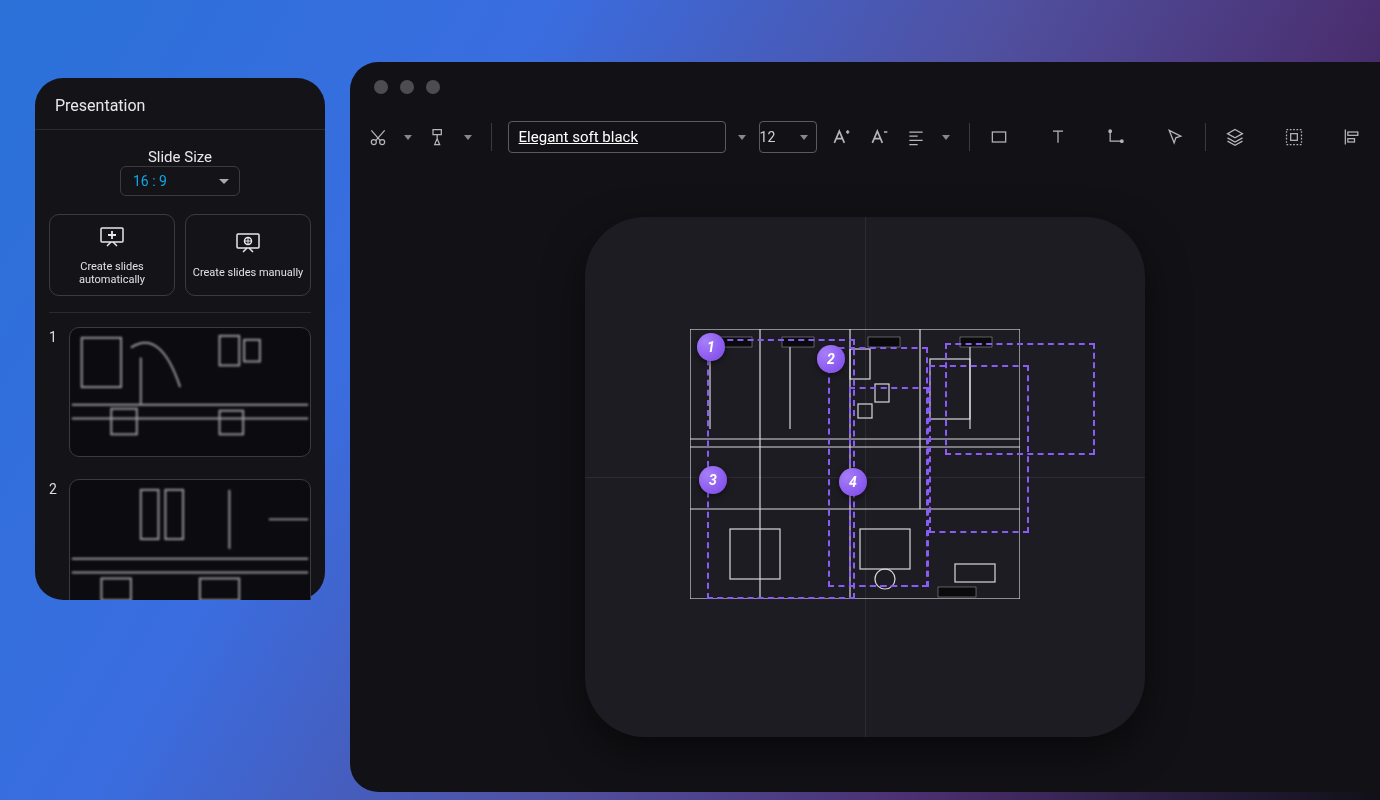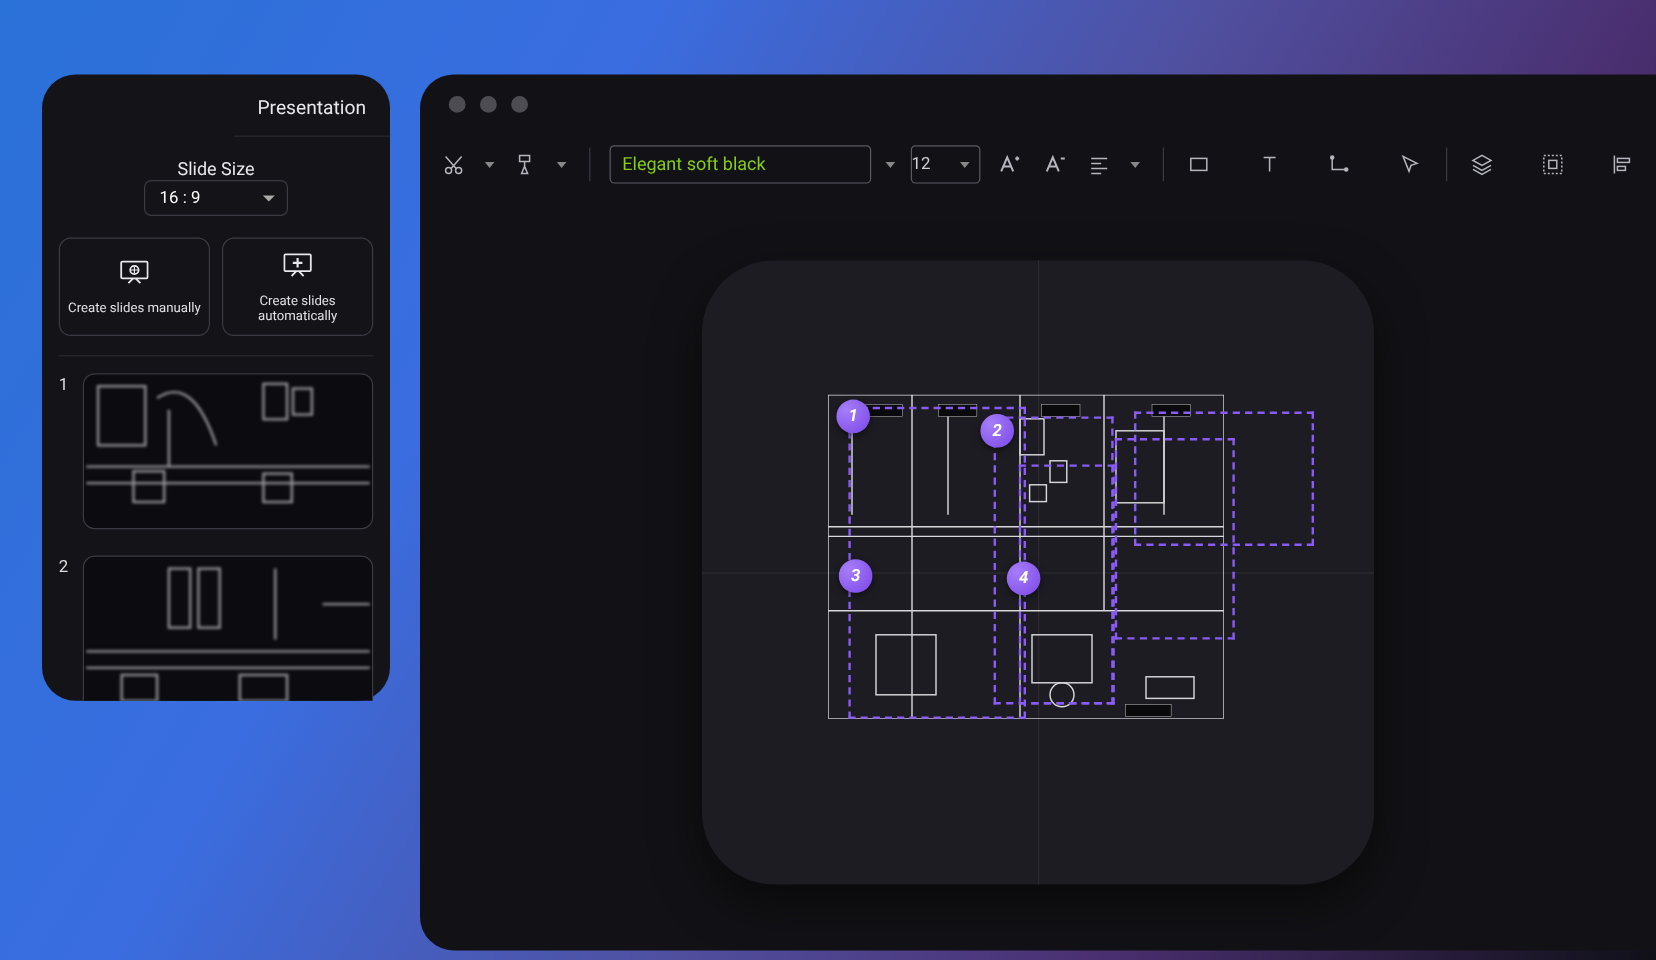--- a/index.html
+++ b/index.html
@@ -5,43 +5,43 @@
   * { box-sizing: border-box; margin: 0; padding: 0; }
   html, body { width: 1380px; height: 800px; overflow: hidden; font-family: -apple-system, BlinkMacSystemFont, "Segoe UI", Roboto, sans-serif; }
   body {
     background: linear-gradient(120deg, #2a71d8 0%, #3a6de0 30%, #5050a0 55%, #4a2f70 75%, #101018 100%);
     position: relative;
   }
 
   
   .sidebar {
     position: absolute;
-    left: 35px; top: 62px;
+    left: 35px; top: 78px;
     width: 290px; height: 522px;
     background: #141418;
     border-radius: 28px;
     color: #e8e8ec;
-    display: flex; flex-direction: column; align-items: flex-end;
+    display: flex; flex-direction: column;
   }
   .sidebar-header {
     padding: 18px 20px 14px 20px;
     border-bottom: 1px solid #2a2a30;
     font-size: 16px;
   }
   .sidebar-body { padding: 18px 14px 0 14px; flex: 1; overflow: hidden; }
   .slide-size-row {
     display: flex; justify-content: space-between; align-items: center;
     margin-bottom: 18px;
     flex-direction: column;
   }
   .slide-size-row .label { font-size: 15px; }
   .size-select {
     width: 120px; height: 30px;
     background: #141418; border: 1px solid #3a3a42; border-radius: 6px;
-    color: #ffffff; font-size: 14px;
+    color: #0ea5e9; font-size: 14px;
     padding: 0 28px 0 12px;
     position: relative; display: flex; align-items: center;
   }
   .size-select::after {
     content: ""; position: absolute; right: 10px; top: 12px;
     width: 0; height: 0; border-left: 5px solid transparent; border-right: 5px solid transparent; border-top: 5px solid #aaa;
   }
   .create-row { display: flex; gap: 10px; margin-bottom: 16px; }
   .create-btn {
     flex: 1; height: 82px;
@@ -85,22 +85,22 @@
     border-radius: 4px; cursor: pointer;
   }
   .tbtn svg { width: 20px; height: 20px; stroke: #b5b5bd; fill: none; stroke-width: 1.5; }
   .caret {
     width: 14px; height: 30px; display:flex; align-items:center; justify-content:center; cursor:pointer;
   }
   .caret::after { content:""; width:0;height:0;border-left:4px solid transparent;border-right:4px solid transparent;border-top:5px solid #888;}
   .font-input {
     width: 236px; height: 32px;
     background: transparent; border: 1px solid #5a5a62; border-radius: 4px;
-    color: #84cc16; font-size: 15px; padding: 0 10px;
-    display: flex; align-items: center;
+    color: #ffffff; font-size: 15px; padding: 0 10px;
+    display: flex; align-items: center; text-decoration: underline;
   }
   .size-input {
     width: 64px; height: 32px;
     background: transparent; border: 1px solid #5a5a62; border-radius: 4px;
     color: #cfcfd5; font-size: 14px; padding: 0 0;
     display: flex; align-items: center; position: relative;
   }
   .size-input::after { content:""; position:absolute; right:8px; top:13px; width:0;height:0;border-left:4px solid transparent;border-right:4px solid transparent;border-top:5px solid #888;}
   .sep { width: 1px; height: 28px; background: #3a3a42; margin: 0 6px; }
 
@@ -145,40 +145,40 @@
   <div class="sidebar-header">Presentation</div>
   <div class="sidebar-body">
     <div class="slide-size-row">
       <span class="label">Slide Size</span>
       <div class="size-select">
         <span>16 : 9</span>
       </div>
     </div>
 
     <div class="create-row">
+      <div class="create-btn">
+        <span>
+          <svg viewBox="0 0 24 22">
+              <rect x="1" y="3" width="22" height="14" rx="1" fill="none" stroke="#e8e8ec" stroke-width="1.5"></rect>
+              <path d="M11 17 L7 21 M13 17 L17 21" stroke="#e8e8ec" stroke-width="1.5"></path>
+              <path d="M12 6 v8 M8 10 h8" stroke="#e8e8ec" stroke-width="1.8"></path>
+            </svg>
+        </span>
+        <span>Create slides automatically</span>
+      </div>
       <div class="create-btn">
         <span>
           <svg viewBox="0 0 24 22">
               <rect x="1" y="3" width="22" height="14" rx="1" fill="none" stroke="#e8e8ec" stroke-width="1.5"></rect>
               <path d="M11 17 L7 21 M13 17 L17 21" stroke="#e8e8ec" stroke-width="1.5"></path>
               <circle cx="12" cy="10" r="3.5" fill="none" stroke="#e8e8ec" stroke-width="1.5"></circle>
               <path d="M12 7 v6 M9 10 h6" stroke="#e8e8ec" stroke-width="1"></path>
             </svg>
         </span>
         <span>Create slides manually</span>
-      </div>
-      <div class="create-btn">
-        <span>
-          <svg viewBox="0 0 24 22">
-              <rect x="1" y="3" width="22" height="14" rx="1" fill="none" stroke="#e8e8ec" stroke-width="1.5"></rect>
-              <path d="M11 17 L7 21 M13 17 L17 21" stroke="#e8e8ec" stroke-width="1.5"></path>
-              <path d="M12 6 v8 M8 10 h8" stroke="#e8e8ec" stroke-width="1.8"></path>
-            </svg>
-        </span>
-        <span>Create slides automatically</span>
       </div>
     </div>
 
     <hr class="divider">
 
     <div class="thumb-row">
       <span class="num">1</span>
       <div class="thumb">
         <svg viewBox="0 0 240 130">
           <g stroke="#cfcfd5" stroke-width="2" fill="none">

